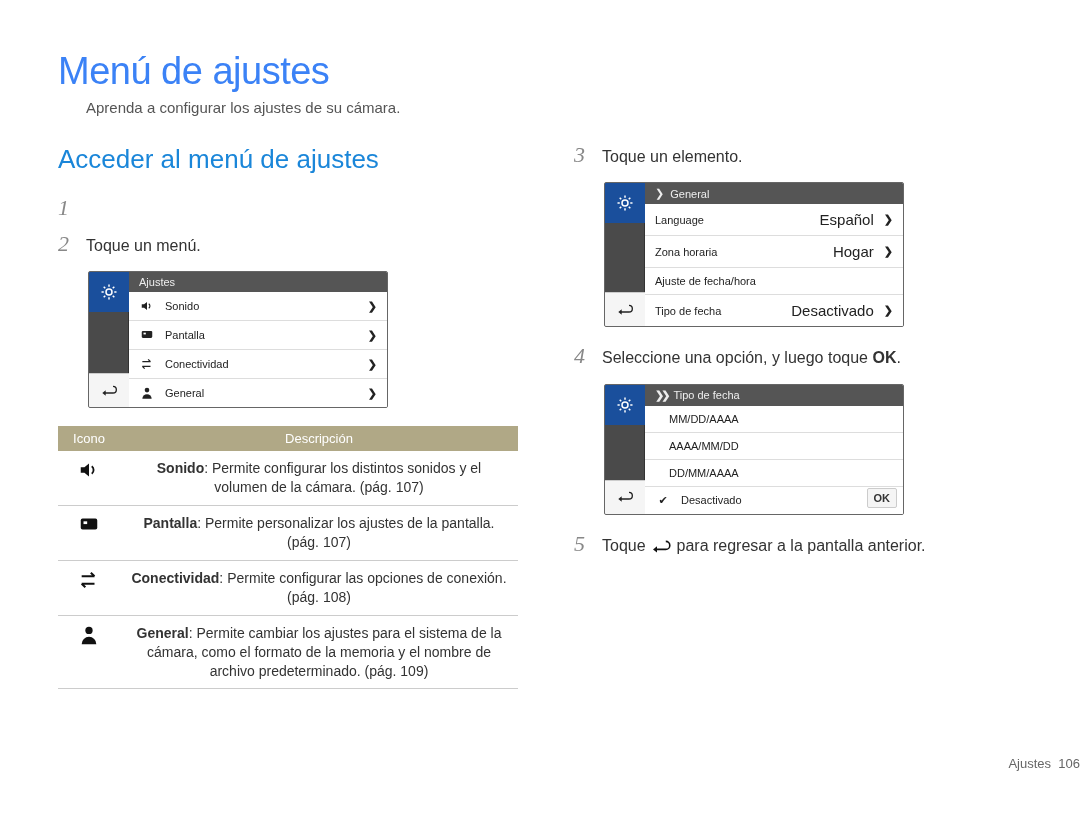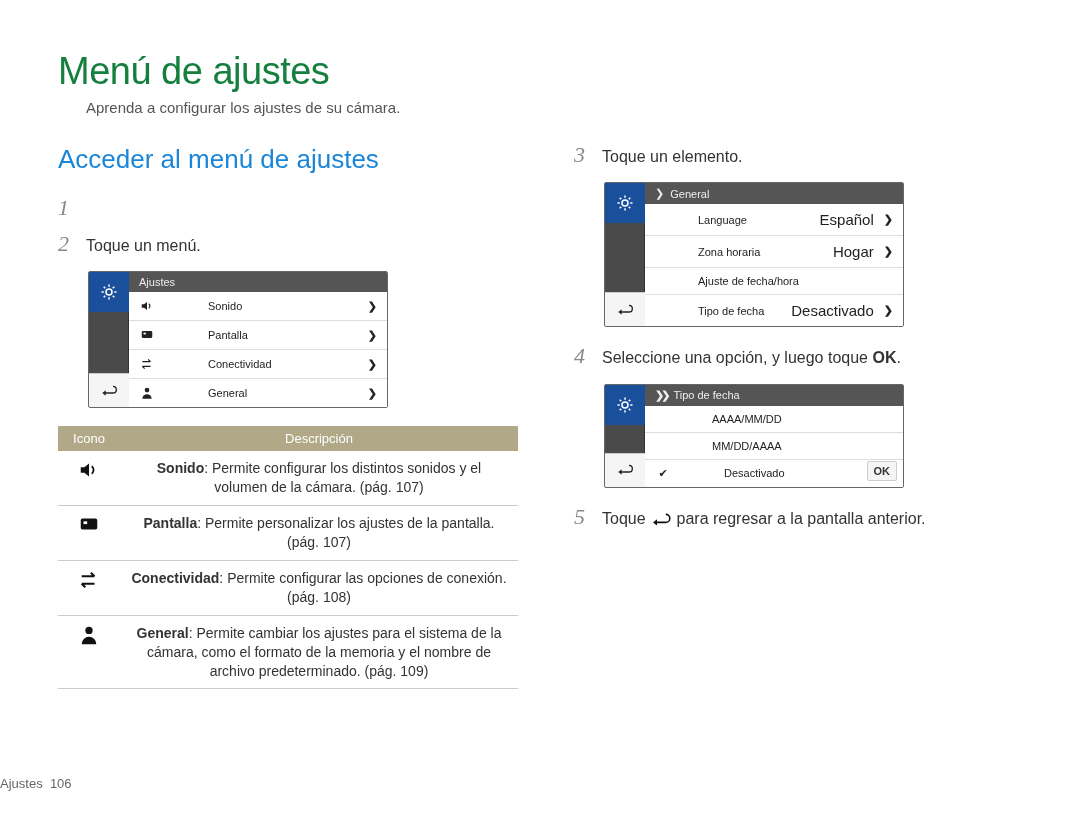--- a/index.html
+++ b/index.html
@@ -6,21 +6,21 @@
   body {
     width: 1080px;
     height: 815px;
     background: #fff;
     font-family: Arial, Helvetica, sans-serif;
     color: #333;
     position: relative;
     padding: 50px 58px 0 58px;
   }
   h1.title {
-    color: #15803d;
+    color: #3b82f6;
     font-weight: 400;
     font-size: 38px;
     letter-spacing: -0.5px;
     margin-bottom: 6px;
   }
   .subtitle {
     font-size: 15px;
     color: #555;
     margin-bottom: 28px;
     margin-left: 28px;
@@ -115,21 +115,21 @@
   }
   .screen .row {
     border-bottom: 1px solid #ddd;
     padding: 7px 10px;
     display: flex; align-items: center;
     gap: 10px;
     background: #fff;
   }
   .screen .row:last-child { border-bottom: none; }
   .screen .row .ricon { width: 16px; display:flex; justify-content:center; color:#222; }
-  .screen .row .rlabel { flex: 1; font-size: 11px; color: #222; margin-left: 43px; }
+  .screen .row .rlabel { flex: 1; font-size: 11px; color: #222; }
   .screen .row .rval { font-size: 15px; color: #222; }
   .screen .row .chev { color: #222; font-weight: 700; }
   .screen .okbtn {
     position: absolute;
     right: 6px; bottom: 6px;
     background: #f5f5f5;
     border: 1px solid #ccc;
     padding: 3px 6px;
     font-size: 11px; font-weight: 800;
     border-radius: 2px;
@@ -157,23 +157,23 @@
     vertical-align: top;
     line-height: 1.35;
     color: #333;
     text-align: center;
   }
   .icontable td.iconcell { text-align: center; font-size: 18px; color: #111; }
   .bold { font-weight: 700; }
   
   .footer {
     position: absolute;
-    bottom: 24px;
+    bottom: 44px;
     left: 0; right: 0;
-    text-align: left;
+    text-align: right;
     font-size: 13px;
     color: #666;
   }
   .gear-svg { width: 18px; height: 18px; }
   .small-gear { width: 14px; height: 14px; }
   .back-svg { width: 16px; height: 14px; }
   .chev2 { font-weight: 900; letter-spacing: -3px; }
 </style>
 </head>
 <body>
@@ -390,24 +390,27 @@
               <use href="#backarrow"></use>
             </svg>
         </div>
       </div>
       <div class="main">
         <div class="hdr">
           <span class="chev2">❯❯</span>
           <span>Tipo de fecha</span>
         </div>
         <div class="row">
+          <span class="rlabel" style="padding-left:14px">MM/DD/AAAA</span>
+        </div>
+        <div class="row">
           <span class="rlabel" style="padding-left:14px">AAAA/MM/DD</span>
         </div>
         <div class="row">
-          <span class="rlabel" style="padding-left:14px">MM/DD/AAAA</span>
+          <span class="rlabel" style="padding-left:14px">DD/MM/AAAA</span>
         </div>
         <div class="row">
           <span class="ricon">✔</span>
           <span class="rlabel">Desactivado</span>
         </div>
       </div>
       <div class="okbtn">OK</div>
     </div>
 
     <div class="step">

